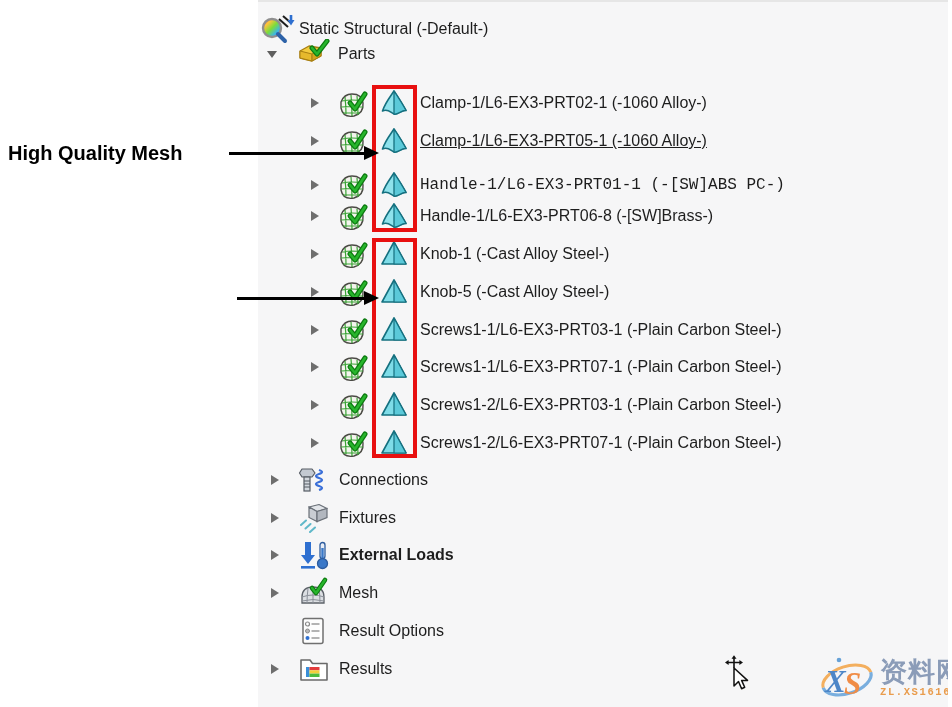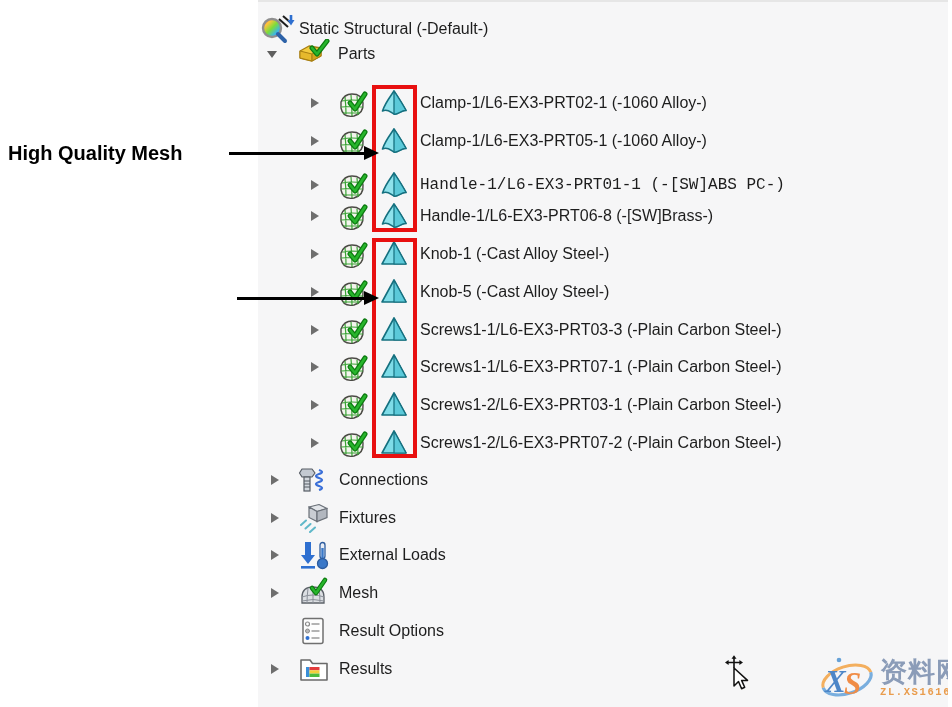--- a/index.html
+++ b/index.html
@@ -96,21 +96,21 @@
           <span class="icon" style="left: 78px;"><svg width="32" height="34" viewBox="0 0 32 34" style="overflow:visible">
               <path d="M5 16 Q8 8 16 8 Q26 8 27 17 Q28 27 18 30 Q7 32 5 22 Z" fill="#f4f4ee" stroke="#4a4a44" stroke-width="1.4"></path>
               <path d="M9 11 Q10 20 10 28 M15 9 Q16 19 16 30 M21 10 Q22 19 22 29 M6 15 Q16 13 26 15 M5 21 Q16 20 27 21 M7 27 Q16 27 24 27" stroke="#3aa336" stroke-width="1.2" fill="none"></path>
               <path d="M14 17 L19 23 L29 8" fill="none" stroke="#0c7a10" stroke-width="5" stroke-linecap="round" stroke-linejoin="round"></path>
               <path d="M14 17 L19 23 L29 8" fill="none" stroke="#27b52c" stroke-width="2.6" stroke-linecap="round" stroke-linejoin="round"></path>
             </svg></span>
           <span class="icon" style="left: 122px;"><svg width="28" height="28" viewBox="0 0 28 28">
               <path d="M14 2 C10 8 5 14 2.5 22 C8 19 11 24 14 25 C18 26 22 20.5 26 21.5 C22 14 18 8 14 2 Z" fill="#8ee2ec" stroke="#15707f" stroke-width="1.6" stroke-linejoin="round"></path>
               <path d="M14 2 C18 8 22 14 26 21.5 C22 20.5 18 26 14 25 Z" fill="#5bc9d9" stroke="#15707f" stroke-width="1.3" stroke-linejoin="round"></path>
             </svg></span>
-          <span class="label" style="left: 162px;">Clamp-1/L6-EX3-PRT05-1 (-1060 Alloy-)</span>
+          <span class="label" style="left: 162px; text-decoration: underline;">Clamp-1/L6-EX3-PRT05-1 (-1060 Alloy-)</span>
         </div>
         <div class="row" style="top: 164px; font-family: Liberation Mono, monospace;">
           <span class="expander" style="left: 52px;"><svg width="10" height="12" viewBox="0 0 10 12">
               <path d="M1 1 L9 6 L1 11 Z" fill="#6e6e6e"></path>
             </svg></span>
           <span class="icon" style="left: 78px;"><svg width="32" height="34" viewBox="0 0 32 34" style="overflow:visible">
               <path d="M5 16 Q8 8 16 8 Q26 8 27 17 Q28 27 18 30 Q7 32 5 22 Z" fill="#f4f4ee" stroke="#4a4a44" stroke-width="1.4"></path>
               <path d="M9 11 Q10 20 10 28 M15 9 Q16 19 16 30 M21 10 Q22 19 22 29 M6 15 Q16 13 26 15 M5 21 Q16 20 27 21 M7 27 Q16 27 24 27" stroke="#3aa336" stroke-width="1.2" fill="none"></path>
               <path d="M14 17 L19 23 L29 8" fill="none" stroke="#0c7a10" stroke-width="5" stroke-linecap="round" stroke-linejoin="round"></path>
               <path d="M14 17 L19 23 L29 8" fill="none" stroke="#27b52c" stroke-width="2.6" stroke-linecap="round" stroke-linejoin="round"></path>
@@ -176,21 +176,21 @@
           <span class="icon" style="left: 78px;"><svg width="32" height="34" viewBox="0 0 32 34" style="overflow:visible">
               <path d="M5 16 Q8 8 16 8 Q26 8 27 17 Q28 27 18 30 Q7 32 5 22 Z" fill="#f4f4ee" stroke="#4a4a44" stroke-width="1.4"></path>
               <path d="M9 11 Q10 20 10 28 M15 9 Q16 19 16 30 M21 10 Q22 19 22 29 M6 15 Q16 13 26 15 M5 21 Q16 20 27 21 M7 27 Q16 27 24 27" stroke="#3aa336" stroke-width="1.2" fill="none"></path>
               <path d="M14 17 L19 23 L29 8" fill="none" stroke="#0c7a10" stroke-width="5" stroke-linecap="round" stroke-linejoin="round"></path>
               <path d="M14 17 L19 23 L29 8" fill="none" stroke="#27b52c" stroke-width="2.6" stroke-linecap="round" stroke-linejoin="round"></path>
             </svg></span>
           <span class="icon" style="left: 122px;"><svg width="28" height="28" viewBox="0 0 28 28">
               <path d="M14 2 L2 24 L26 24 Z" fill="#7edce8" stroke="#15707f" stroke-width="1.6" stroke-linejoin="round"></path>
               <path d="M14 2 L14 24 L26 24 Z" fill="#5bc9d9" stroke="#15707f" stroke-width="1.2" stroke-linejoin="round"></path>
             </svg></span>
-          <span class="label" style="left: 162px;">Screws1-1/L6-EX3-PRT03-3 (-Plain Carbon Steel-)</span>
+          <span class="label" style="left: 162px;">Screws1-1/L6-EX3-PRT03-1 (-Plain Carbon Steel-)</span>
         </div>
         <div class="row" style="top: 346px;">
           <span class="expander" style="left: 52px;"><svg width="10" height="12" viewBox="0 0 10 12">
               <path d="M1 1 L9 6 L1 11 Z" fill="#6e6e6e"></path>
             </svg></span>
           <span class="icon" style="left: 78px;"><svg width="32" height="34" viewBox="0 0 32 34" style="overflow:visible">
               <path d="M5 16 Q8 8 16 8 Q26 8 27 17 Q28 27 18 30 Q7 32 5 22 Z" fill="#f4f4ee" stroke="#4a4a44" stroke-width="1.4"></path>
               <path d="M9 11 Q10 20 10 28 M15 9 Q16 19 16 30 M21 10 Q22 19 22 29 M6 15 Q16 13 26 15 M5 21 Q16 20 27 21 M7 27 Q16 27 24 27" stroke="#3aa336" stroke-width="1.2" fill="none"></path>
               <path d="M14 17 L19 23 L29 8" fill="none" stroke="#0c7a10" stroke-width="5" stroke-linecap="round" stroke-linejoin="round"></path>
               <path d="M14 17 L19 23 L29 8" fill="none" stroke="#27b52c" stroke-width="2.6" stroke-linecap="round" stroke-linejoin="round"></path>
@@ -224,21 +224,21 @@
           <span class="icon" style="left: 78px;"><svg width="32" height="34" viewBox="0 0 32 34" style="overflow:visible">
               <path d="M5 16 Q8 8 16 8 Q26 8 27 17 Q28 27 18 30 Q7 32 5 22 Z" fill="#f4f4ee" stroke="#4a4a44" stroke-width="1.4"></path>
               <path d="M9 11 Q10 20 10 28 M15 9 Q16 19 16 30 M21 10 Q22 19 22 29 M6 15 Q16 13 26 15 M5 21 Q16 20 27 21 M7 27 Q16 27 24 27" stroke="#3aa336" stroke-width="1.2" fill="none"></path>
               <path d="M14 17 L19 23 L29 8" fill="none" stroke="#0c7a10" stroke-width="5" stroke-linecap="round" stroke-linejoin="round"></path>
               <path d="M14 17 L19 23 L29 8" fill="none" stroke="#27b52c" stroke-width="2.6" stroke-linecap="round" stroke-linejoin="round"></path>
             </svg></span>
           <span class="icon" style="left: 122px;"><svg width="28" height="28" viewBox="0 0 28 28">
               <path d="M14 2 L2 24 L26 24 Z" fill="#7edce8" stroke="#15707f" stroke-width="1.6" stroke-linejoin="round"></path>
               <path d="M14 2 L14 24 L26 24 Z" fill="#5bc9d9" stroke="#15707f" stroke-width="1.2" stroke-linejoin="round"></path>
             </svg></span>
-          <span class="label" style="left: 162px;">Screws1-2/L6-EX3-PRT07-2 (-Plain Carbon Steel-)</span>
+          <span class="label" style="left: 162px;">Screws1-2/L6-EX3-PRT07-1 (-Plain Carbon Steel-)</span>
         </div>
       </div>
     <div id="bottom-rows">
         <div class="row" style="top: 459px;">
           <span class="expander" style="left: 12px;"><svg width="10" height="12" viewBox="0 0 10 12">
               <path d="M1 1 L9 6 L1 11 Z" fill="#6e6e6e"></path>
             </svg></span>
           <span class="icon" style="left: 40px;"><svg width="32" height="30" viewBox="0 0 32 30">
               <path d="M4 4 L14 4 L17 8 L14 12 L4 12 L1.5 8 Z" fill="#c3c9d1" stroke="#565c64" stroke-width="1.2" stroke-linejoin="round"></path>
               <rect x="6" y="12" width="6" height="14" fill="#d2d7dd" stroke="#565c64" stroke-width="1.2"></rect>
@@ -252,21 +252,21 @@
               <path d="M1 1 L9 6 L1 11 Z" fill="#6e6e6e"></path>
             </svg></span>
           <span class="icon" style="left: 40px;"><svg width="32" height="30" viewBox="0 0 32 30">
               <path d="M11 4 L21 1.5 L29 5.5 L19 8.5 Z" fill="#e2e5e9" stroke="#6a7078" stroke-width="1.2" stroke-linejoin="round"></path>
               <path d="M11 4 L19 8.5 L19 18.5 L11 14.5 Z" fill="#c9cdd3" stroke="#6a7078" stroke-width="1.2"></path>
               <path d="M19 8.5 L29 5.5 L29 14.5 L19 18.5 Z" fill="#b2b7bf" stroke="#6a7078" stroke-width="1.2"></path>
               <path d="M3 22 L8 17.5 M7.5 25.5 L12.5 21 M12 29 L17 24.5" stroke="#5fb8c9" stroke-width="2" stroke-linecap="round"></path>
             </svg></span>
           <span class="label" style="left: 81px;">Fixtures</span>
         </div>
-        <div class="row" style="top: 534px;">
+        <div class="row" style="top: 534px; font-weight: bold;">
           <span class="expander" style="left: 12px;"><svg width="10" height="12" viewBox="0 0 10 12">
               <path d="M1 1 L9 6 L1 11 Z" fill="#6e6e6e"></path>
             </svg></span>
           <span class="icon" style="left: 40px;"><svg width="32" height="30" viewBox="0 0 32 30">
               <rect x="7" y="2" width="6" height="13" fill="#2e6fd0"></rect>
               <path d="M3 15 L17 15 L10 24 Z" fill="#2e6fd0"></path>
               <rect x="3" y="26" width="14" height="2.6" fill="#2e6fd0"></rect>
               <rect x="22" y="2.5" width="5" height="16" rx="2.5" fill="#e7edf7" stroke="#2d5c9e" stroke-width="1.3"></rect>
               <rect x="23.3" y="8" width="2.4" height="12" fill="#3a78c8"></rect>
               <circle cx="24.5" cy="23.5" r="5" fill="#3a78c8" stroke="#2d5c9e" stroke-width="1.3"></circle>

